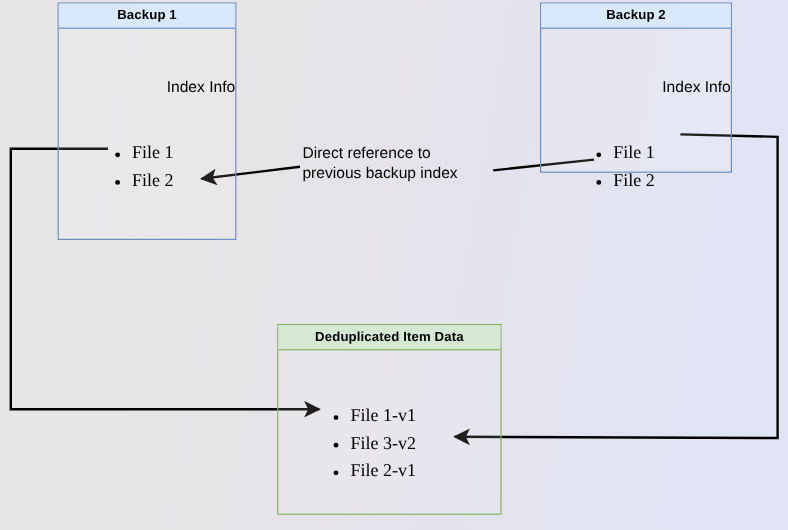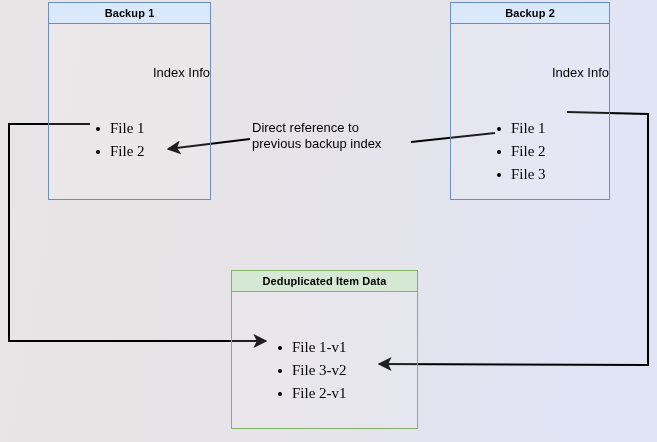--- a/index.html
+++ b/index.html
@@ -50,22 +50,22 @@
     height: calc(100% - 21px);
   }
 
   .node.green { border-color: #82b366; }
   .node.green .hdr {
     background: #d5e8d4;
     border-bottom-color: #82b366;
   }
 
   
-  #backup1 { left: 48px;  top: 2px;   width: 163px; height: 198px; }
-  #backup2 { left: 450px; top: 2px;   width: 160px; height: 198px; }
+  #backup1 { left: 48px;  top: 2px;   width: 149px; height: 198px; }
+  #backup2 { left: 450px; top: 2px;   width: 160px; height: 142px; }
   #dedup   { left: 231px; top: 270px; width: 187px; height: 159px; }
 
   
   .index-label {
     position: absolute;
     width: 100%;
     text-align: right;
     font-size: 13px;
     color: #000;
     white-space: nowrap;
@@ -146,21 +146,20 @@
     </div>
   </div>
 
   <div class="node" id="backup2">
     <div class="hdr">Backup 2</div>
     <div class="body">
       <div class="index-label">Index Info</div>
       <ul class="filelist">
         <li>File 1</li>
         <li>File 2</li>
-        <li>File 3</li>
       </ul>
     </div>
   </div>
 
   <div class="node green" id="dedup">
     <div class="hdr">Deduplicated Item Data</div>
     <div class="body">
       <ul class="filelist">
         <li>File 1-v1</li>
         <li>File 3-v2</li>

